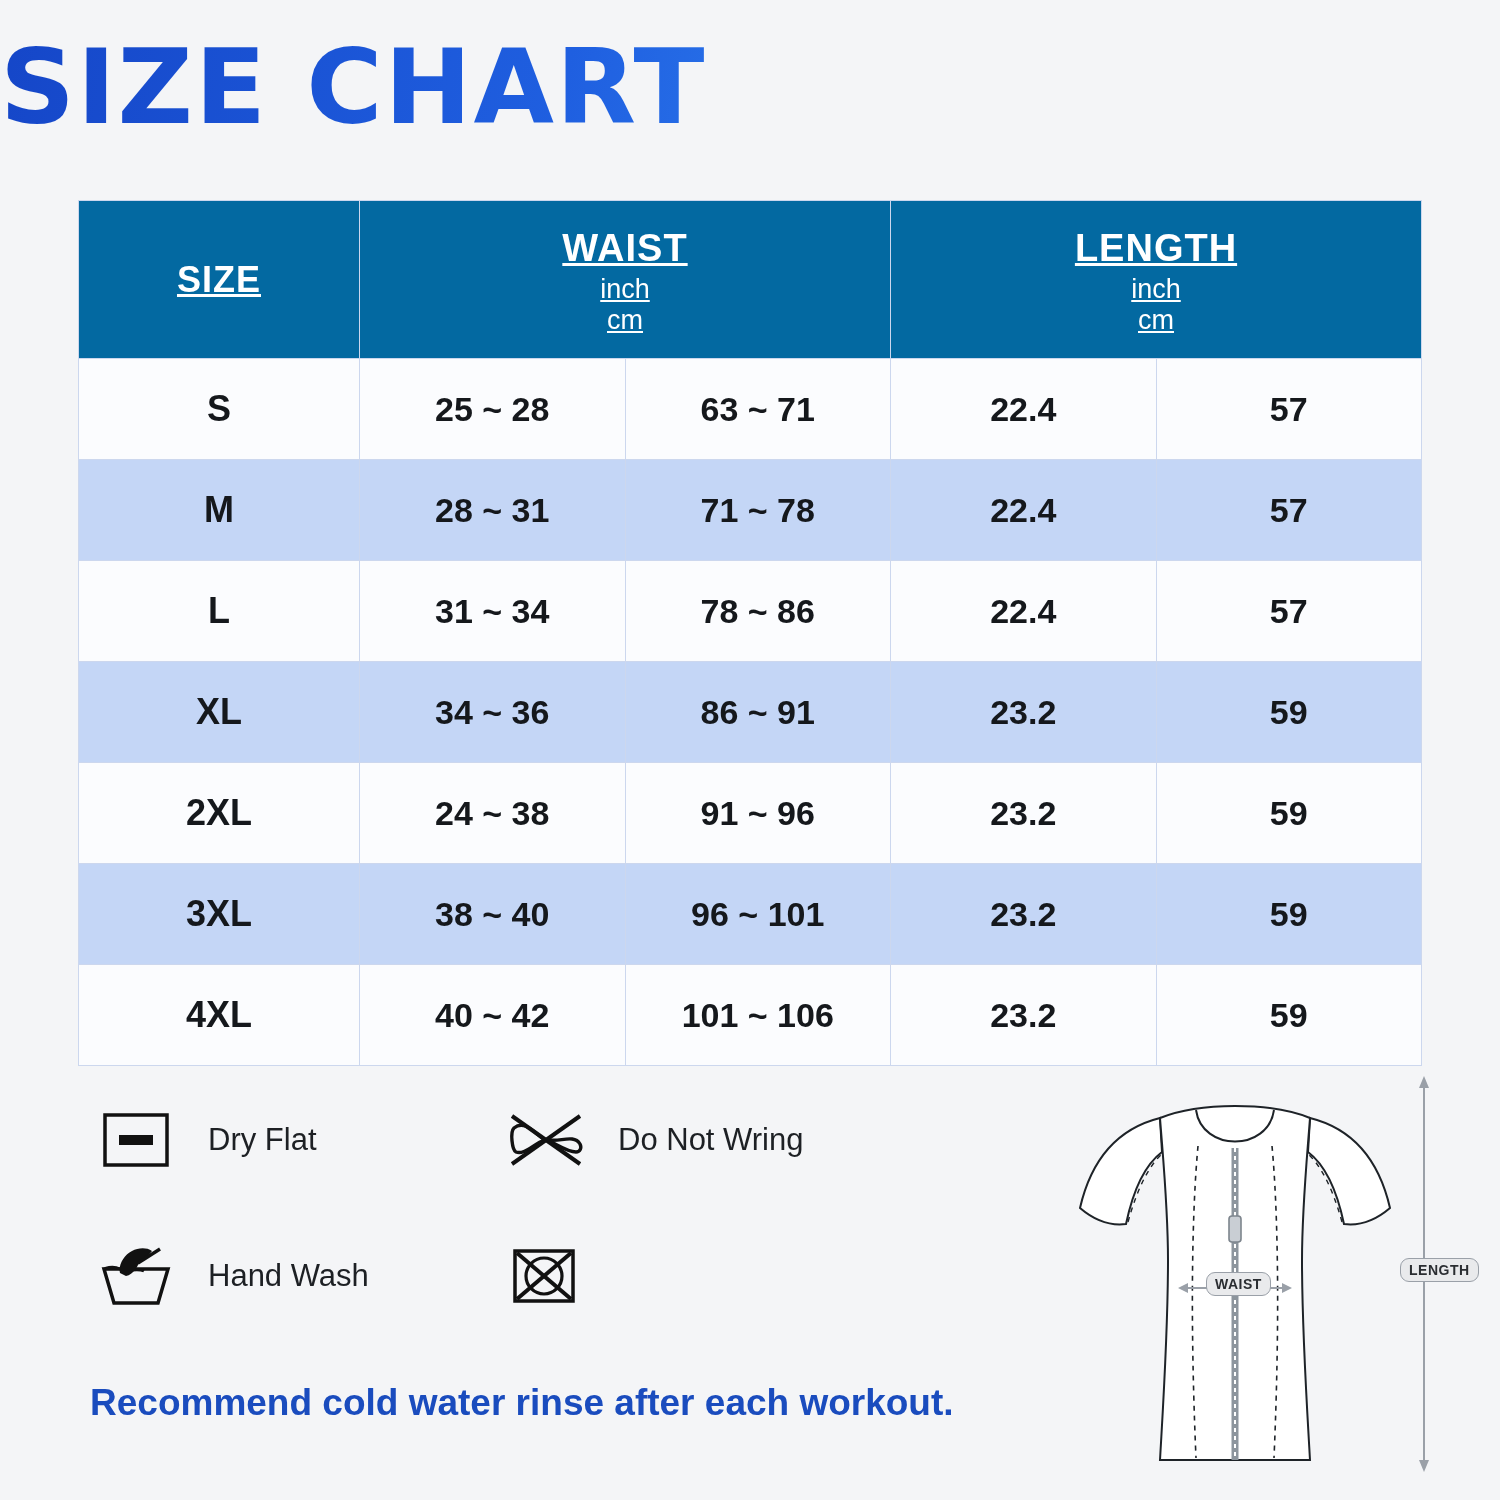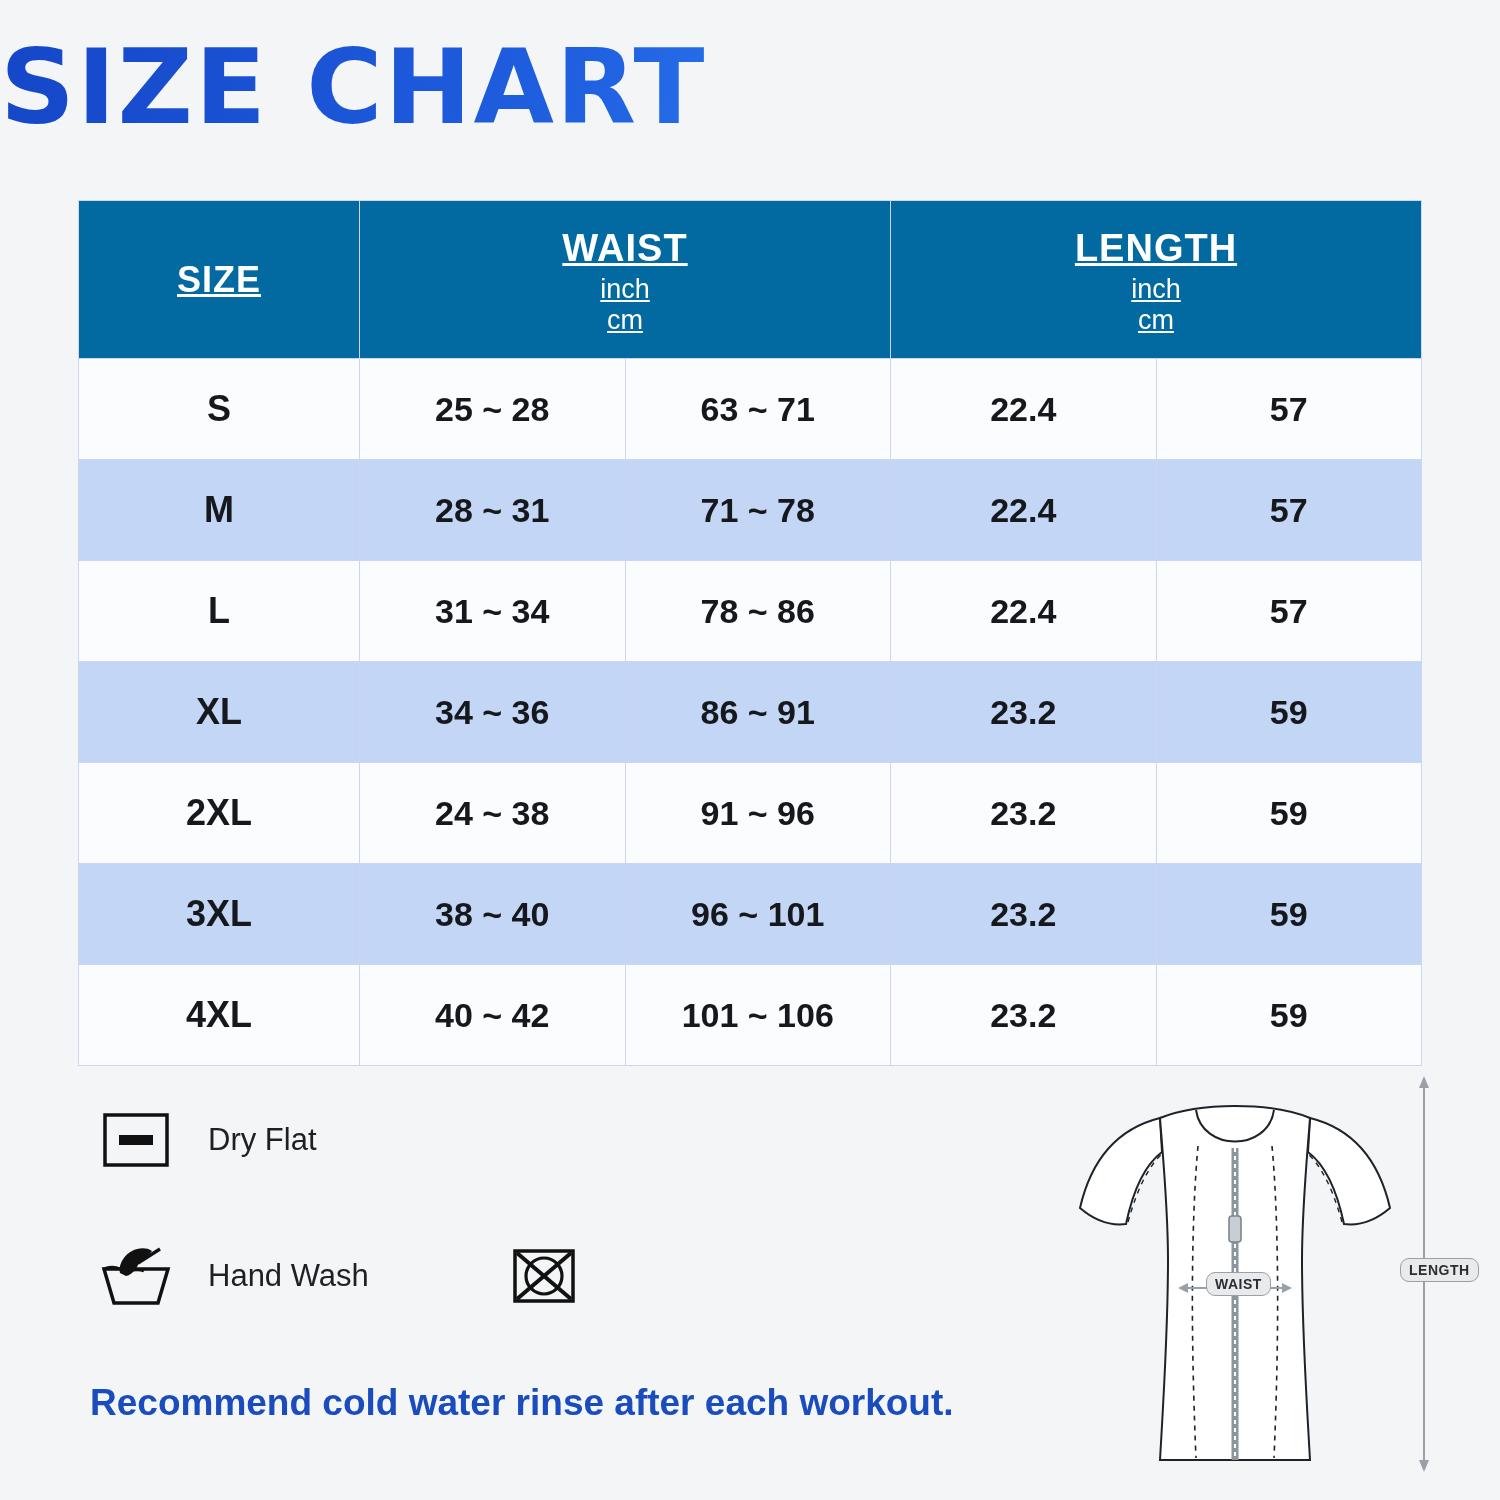--- a/index.html
+++ b/index.html
@@ -240,20 +240,30 @@
 <div class="care">
   <div class="care-row">
     <div class="care-item">
       <span class="care-icon">
         <svg width="70" height="62" viewBox="0 0 70 62">
           <rect x="4" y="6" width="62" height="50" fill="none" stroke="#111" stroke-width="3.5"></rect>
           <rect x="18" y="26" width="34" height="10" fill="#111"></rect>
         </svg>
       </span>
       <span class="care-label">Dry Flat</span>
+    </div>
+    <div class="care-item">
+      <span class="care-icon">
+        <svg width="84" height="64" viewBox="0 0 84 64">
+          <path d="M10 20 C22 10 34 30 42 32 C50 34 62 44 72 44 C76 44 78 40 76 36 C70 26 56 34 46 32 C34 30 22 48 12 44 C8 42 6 24 10 20 Z" fill="none" stroke="#111" stroke-width="3.4" stroke-linejoin="round"></path>
+          <line x1="8" y1="8" x2="76" y2="56" stroke="#111" stroke-width="4"></line>
+          <line x1="76" y1="8" x2="8" y2="56" stroke="#111" stroke-width="4"></line>
+        </svg>
+      </span>
+      <span class="care-label">Do Not Wring</span>
     </div>
   </div>
   <div class="care-row">
     <div class="care-item">
       <span class="care-icon">
         <svg width="76" height="66" viewBox="0 0 76 66">
           <path d="M6 26 L70 26 L60 60 L16 60 Z" fill="none" stroke="#111" stroke-width="3.5"></path>
           <path d="M6 26 C6 26 14 22 22 26 C30 30 38 24 46 28" fill="none" stroke="#111" stroke-width="3"></path>
           <path d="M22 30 C20 22 26 12 34 8 C40 5 48 4 54 8 C50 14 44 16 40 22 C38 26 34 32 28 33 Z" fill="#111"></path>
           <path d="M40 20 L62 6" stroke="#111" stroke-width="3.4"></path>

